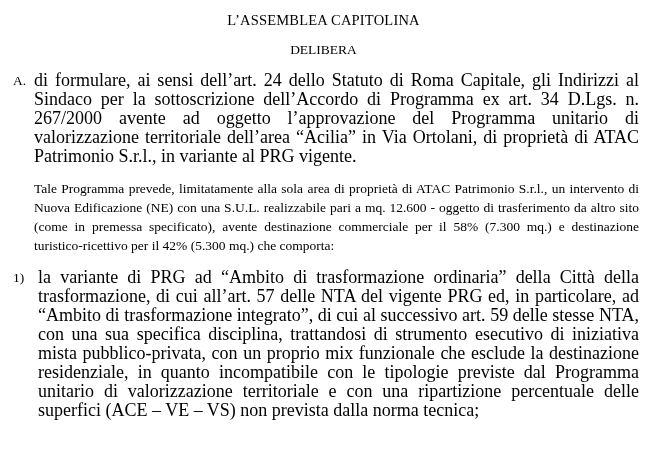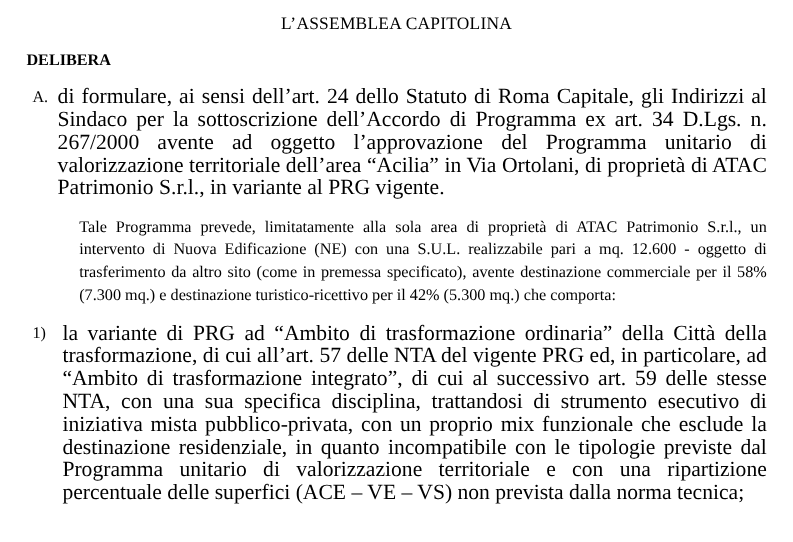--- a/index.html
+++ b/index.html
@@ -11,36 +11,35 @@
     height: 452px;
     background: #ffffff;
     font-family: "Liberation Serif", serif;
     color: #000000;
     overflow: hidden;
   }
   .page {
     width: 661px;
     height: 360px;
     box-sizing: border-box;
-    padding: 8px 22px 0 22px;
+    padding: 8px 22px 0 8px;
     position: relative;
   }
   .doc-title {
     text-align: center;
     font-size: 14.5px;
     letter-spacing: 0.2px;
     margin: 4px 0 0 0;
     font-variant: small-caps;
   }
   .doc-subtitle {
-    text-align: left;
+    text-align: center;
     font-size: 13.5px;
     margin: 13px 0 0 0;
     font-variant: small-caps;
-    font-weight: bold;
   }
   .item {
     display: flex;
     align-items: flex-start;
     margin-top: 13px;
   }
   .marker {
     width: 26px;
     flex: 0 0 26px;
     font-size: 13.5px;
@@ -60,21 +59,21 @@
   }
   .body-text {
     flex: 1 1 auto;
     font-size: 18px;
     line-height: 19px;
     text-align: justify;
     text-justify: inter-word;
     hyphens: none;
   }
   .para-indent {
-    margin-left: 44px;
+    margin-left: 26px;
     margin-top: 13px;
     font-size: 13.5px;
     line-height: 19px;
     text-align: justify;
   }
 </style>
 </head>
 <body>
 
 <div class="page">

